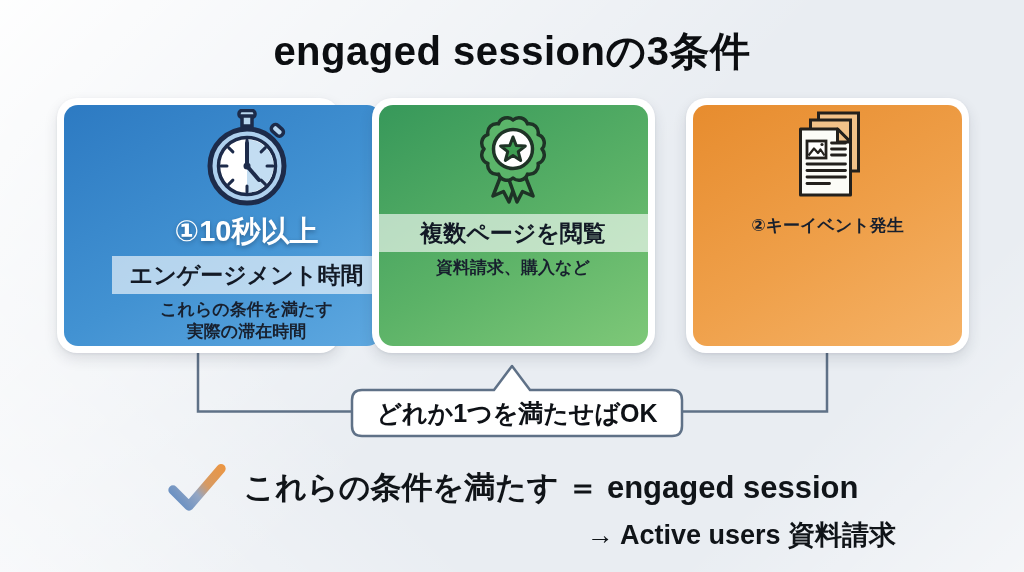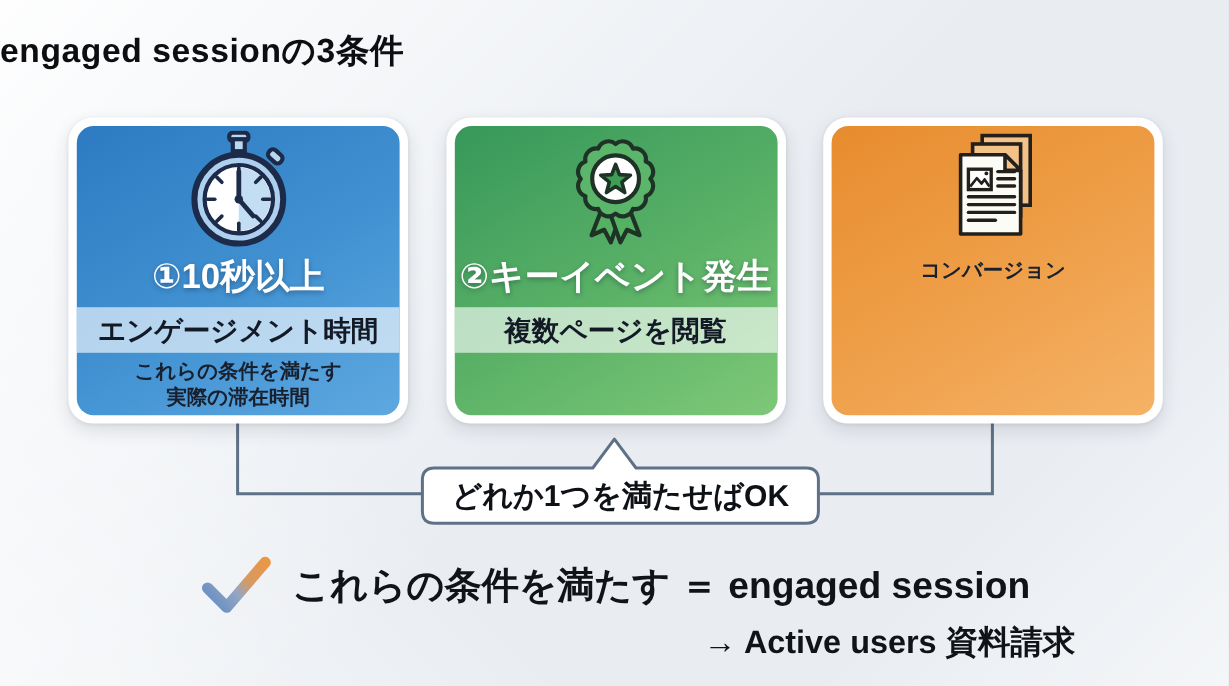--- a/index.html
+++ b/index.html
@@ -6,37 +6,37 @@
   .canvas{
     position:relative;width:1024px;height:572px;overflow:hidden;
     font-family:"Liberation Sans","DejaVu Sans",sans-serif;
     background:
       linear-gradient(135deg, rgba(255,255,255,.95) 0%, rgba(255,255,255,0) 52%),
       linear-gradient(45deg,  rgba(255,255,255,.55) 0%, rgba(255,255,255,0) 30%),
       linear-gradient(315deg, rgba(255,255,255,.50) 0%, rgba(255,255,255,0) 22%),
       #e9edf2;
   }
   .page-title{
-    position:absolute;top:24px;left:0;width:100%;text-align:left;
-    font-size:28px;font-weight:800;color:#0c0e11;letter-spacing:.5px;
+    position:absolute;top:24px;left:0;width:100%;text-align:center;
+    font-size:40px;font-weight:800;color:#0c0e11;letter-spacing:.5px;
   }
   .cards-row{
     position:absolute;left:57px;top:98px;width:912px;height:255px;
     display:flex;justify-content:space-between;z-index:3;
   }
   .card{
     width:283px;height:255px;background:#ffffff;border-radius:20px;
     padding:7px;box-sizing:border-box;
     box-shadow:0 6px 14px rgba(30,40,60,.12), 0 1px 3px rgba(30,40,60,.08);
   }
   .card-inner{
     width:100%;height:100%;border-radius:14px;overflow:hidden;
     display:flex;flex-direction:column;align-items:center;
   }
-  .card-blue  .card-inner{background:linear-gradient(150deg,#2d7ac2 0%,#4292d2 55%,#5ea8e0 100%);}
+  .card-blue  .card-inner{background:linear-gradient(150deg,#2d7ac2 0%,#4292d2 55%,#5ea8e0 100%);padding-left:48px;}
   .card-green .card-inner{background:linear-gradient(150deg,#37985a 0%,#5bb267 55%,#7ec878 100%);}
   .card-orange .card-inner{background:linear-gradient(150deg,#e78c2e 0%,#efa04a 55%,#f5b266 100%);}
   .card-icon{height:102px;margin-top:3px;display:flex;align-items:center;justify-content:center;}
   .card-heading{
     height:42px;line-height:42px;font-size:29px;font-weight:800;color:#ffffff;
     text-shadow:0 2px 4px rgba(10,20,40,.35);white-space:nowrap;
   }
   .card-band{
     margin-top:4px;width:100%;height:38px;background:rgba(255,255,255,.62);
     display:flex;align-items:center;justify-content:center;
@@ -117,22 +117,22 @@
       <div class="card-inner">
         <div class="card-icon">
           <svg width="100" height="100" viewBox="0 0 100 100">
             <path d="M39,64 L30,87 L40.5,82.5 L46,93 L55,68 Z" fill="#55b263" stroke="#1e3326" stroke-width="3.5" stroke-linejoin="round"></path>
             <path d="M61,64 L70,87 L59.5,82.5 L54,93 L45,68 Z" fill="#55b263" stroke="#1e3326" stroke-width="3.5" stroke-linejoin="round"></path>
             <path d="M79,40 A9,9 0 0 1 75.1,54.5 A9,9 0 0 1 64.5,65.1 A9,9 0 0 1 50,69 A9,9 0 0 1 35.5,65.1 A9,9 0 0 1 24.9,54.5 A9,9 0 0 1 21,40 A9,9 0 0 1 24.9,25.5 A9,9 0 0 1 35.5,14.9 A9,9 0 0 1 50,11 A9,9 0 0 1 64.5,14.9 A9,9 0 0 1 75.1,25.5 A9,9 0 0 1 79,40 Z" fill="#5bb56a" stroke="#1e3326" stroke-width="3.5" stroke-linejoin="round"></path>
             <circle cx="50" cy="40" r="19.5" fill="#fefefe" stroke="#1e3326" stroke-width="3.5"></circle>
             <path d="M50,28 L53.23,36.55 L62.36,36.98 L55.23,42.7 L57.64,51.51 L50,46.5 L42.36,51.51 L44.77,42.7 L37.64,36.98 L46.77,36.55 Z" fill="#3f9e53" stroke="#1e3326" stroke-width="3" stroke-linejoin="round"></path>
           </svg>
         </div>
-        <div class="card-heading">②キーイベント発生</div>
         <div class="card-band">複数ページを閲覧</div>
+        <div class="card-desc">資料請求、購入など</div>
       </div>
     </div>
 
     <div class="card card-orange">
       <div class="card-inner">
         <div class="card-icon">
           <svg width="105" height="100" viewBox="0 0 100 100">
             <rect x="41" y="4" width="40" height="58" fill="#f2c289" stroke="#23201c" stroke-width="3"></rect>
             <rect x="33" y="11" width="40" height="60" fill="#f2c289" stroke="#23201c" stroke-width="3"></rect>
             <path d="M23,20 H60 L73,33 V86 H23 Z" fill="#fcfcf7" stroke="#23201c" stroke-width="3" stroke-linejoin="round"></path>
@@ -144,21 +144,21 @@
               <line x1="54" y1="34" x2="68" y2="34"></line>
               <line x1="54" y1="40" x2="68" y2="40"></line>
               <line x1="54" y1="46" x2="68" y2="46"></line>
               <line x1="29.5" y1="55" x2="68" y2="55"></line>
               <line x1="29.5" y1="61.5" x2="68" y2="61.5"></line>
               <line x1="29.5" y1="68" x2="68" y2="68"></line>
               <line x1="29.5" y1="74.5" x2="52" y2="74.5"></line>
             </g>
           </svg>
         </div>
-        <div class="card-desc">コンバージョン</div>
+        <div class="card-desc">②キーイベント発生</div>
       </div>
     </div>
 
   </div>
 
   <div class="conclusion">
     <svg width="62" height="52" viewBox="0 0 92 78">
       <defs>
         <linearGradient id="gradCheck" x1="0" y1="78" x2="92" y2="0" gradientUnits="userSpaceOnUse">
           <stop offset="0" stop-color="#4a7fc1"></stop>

